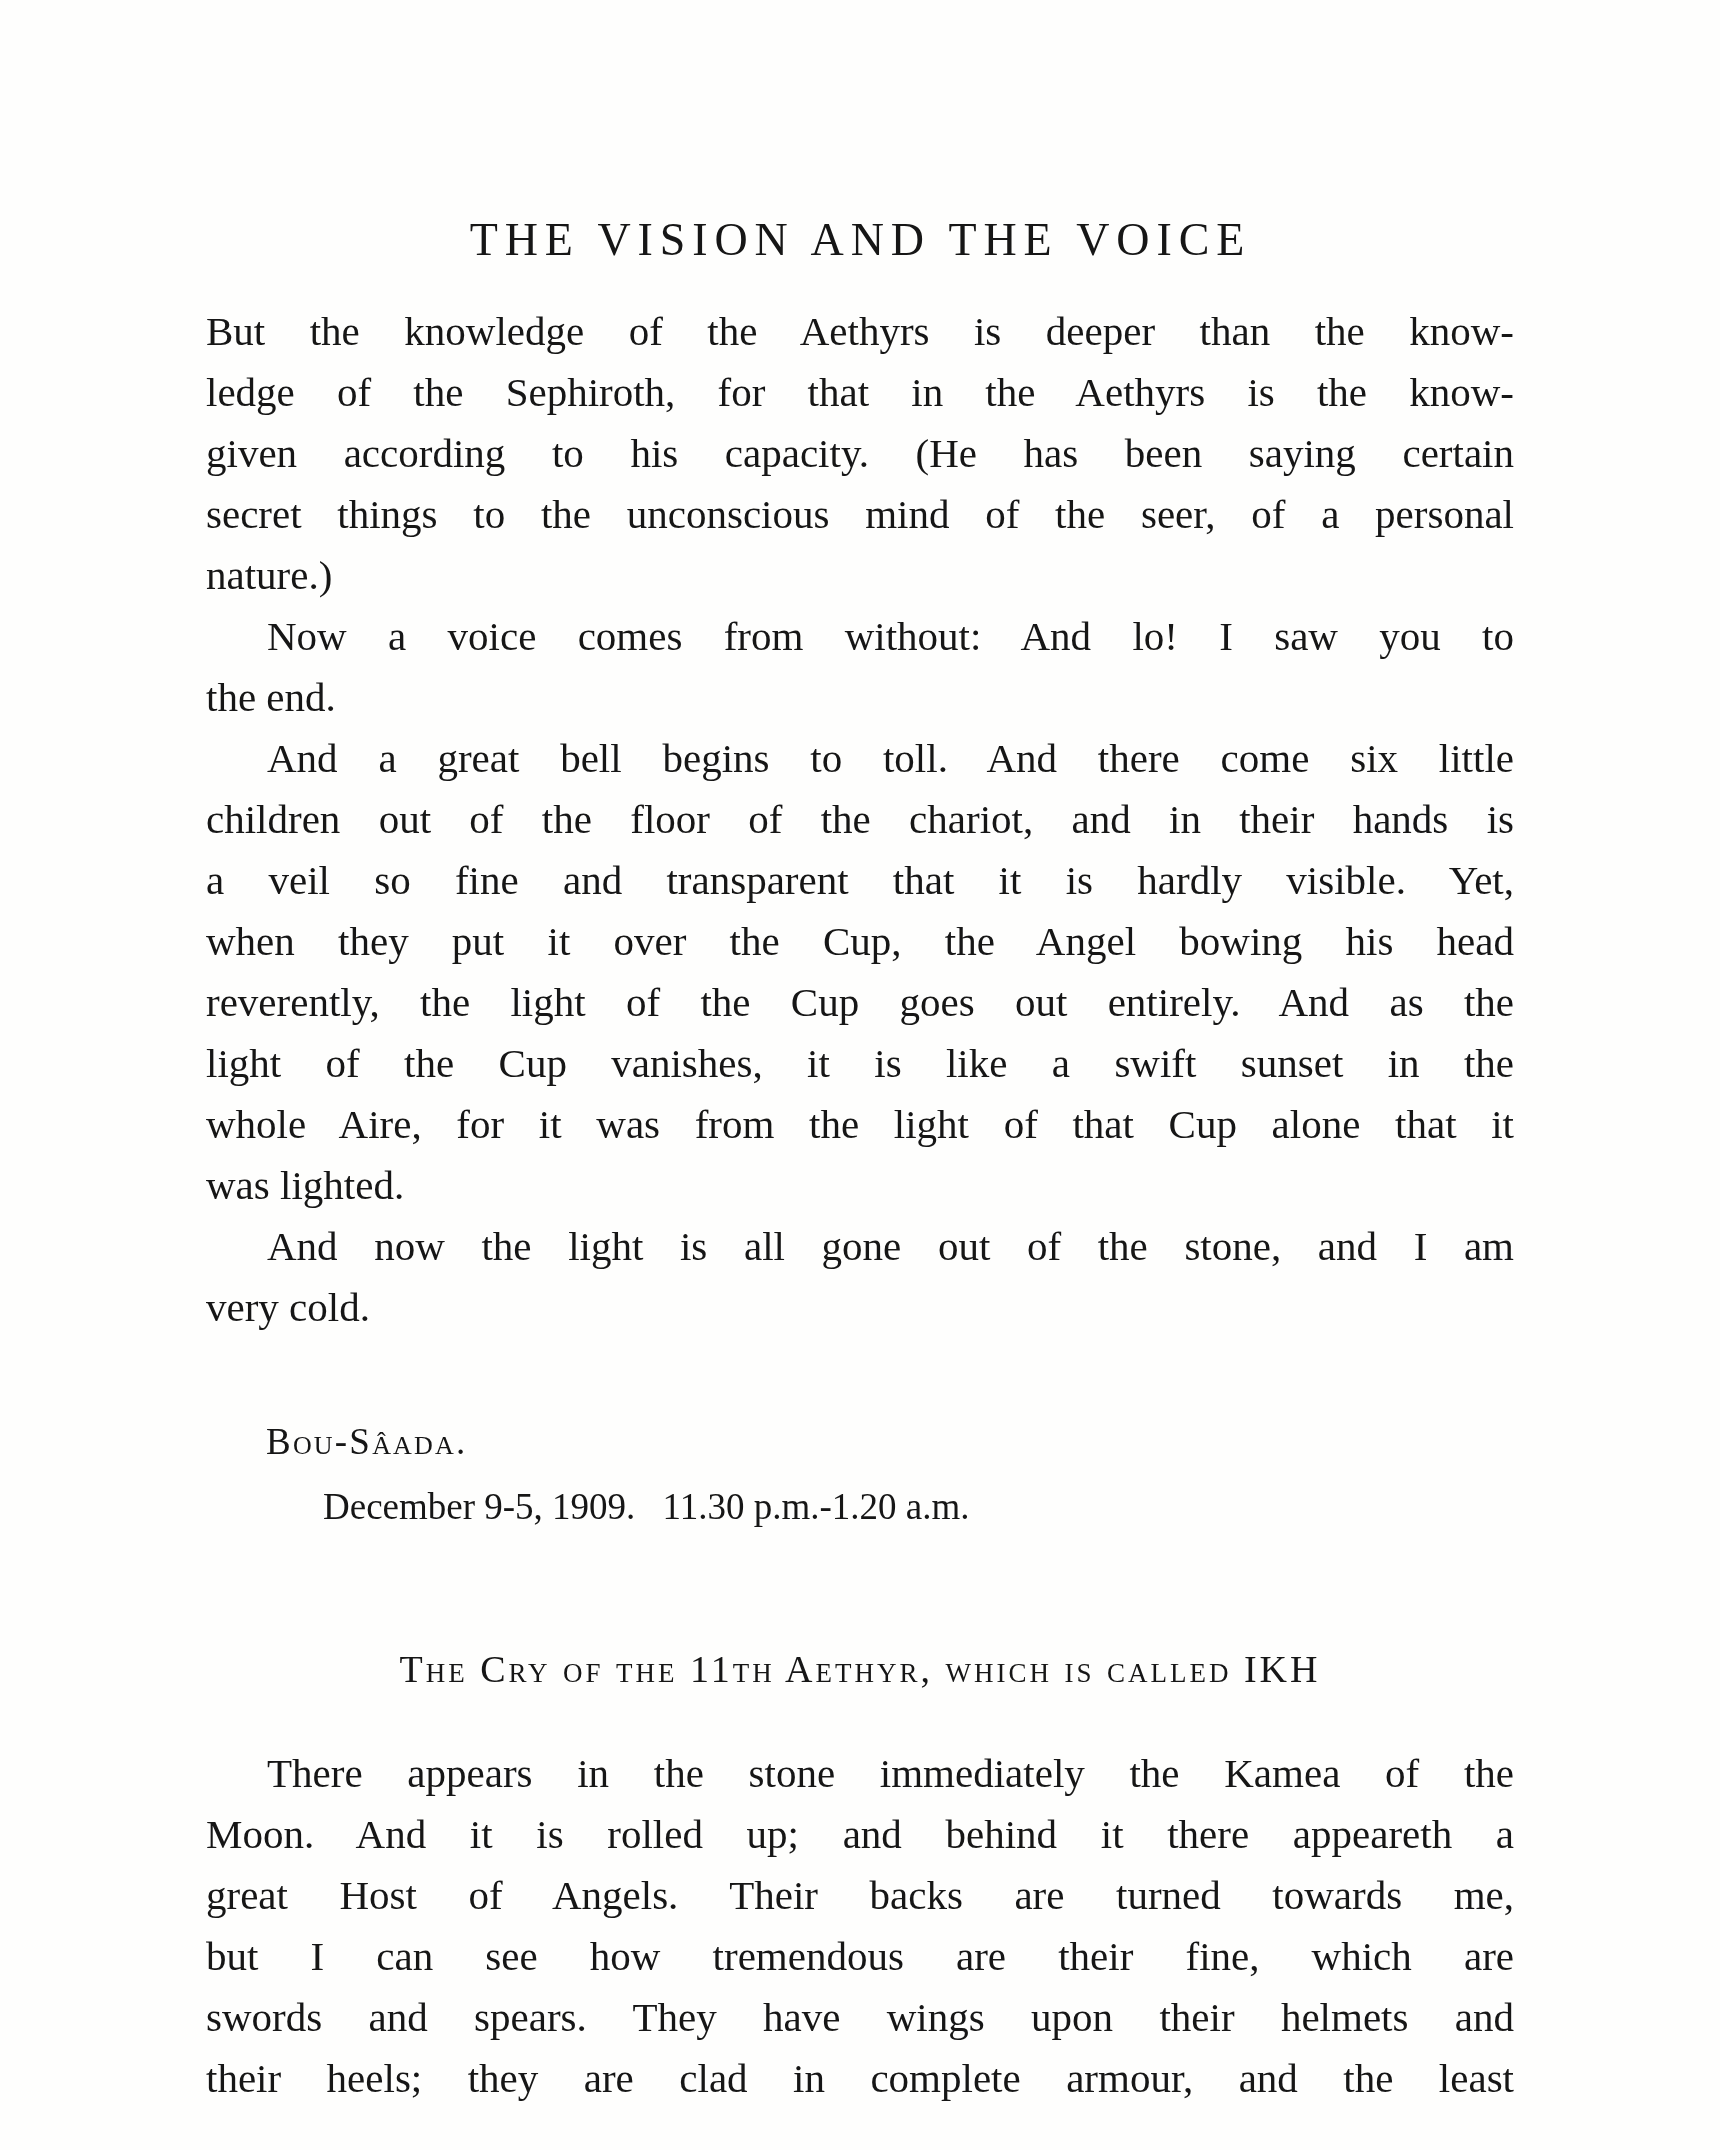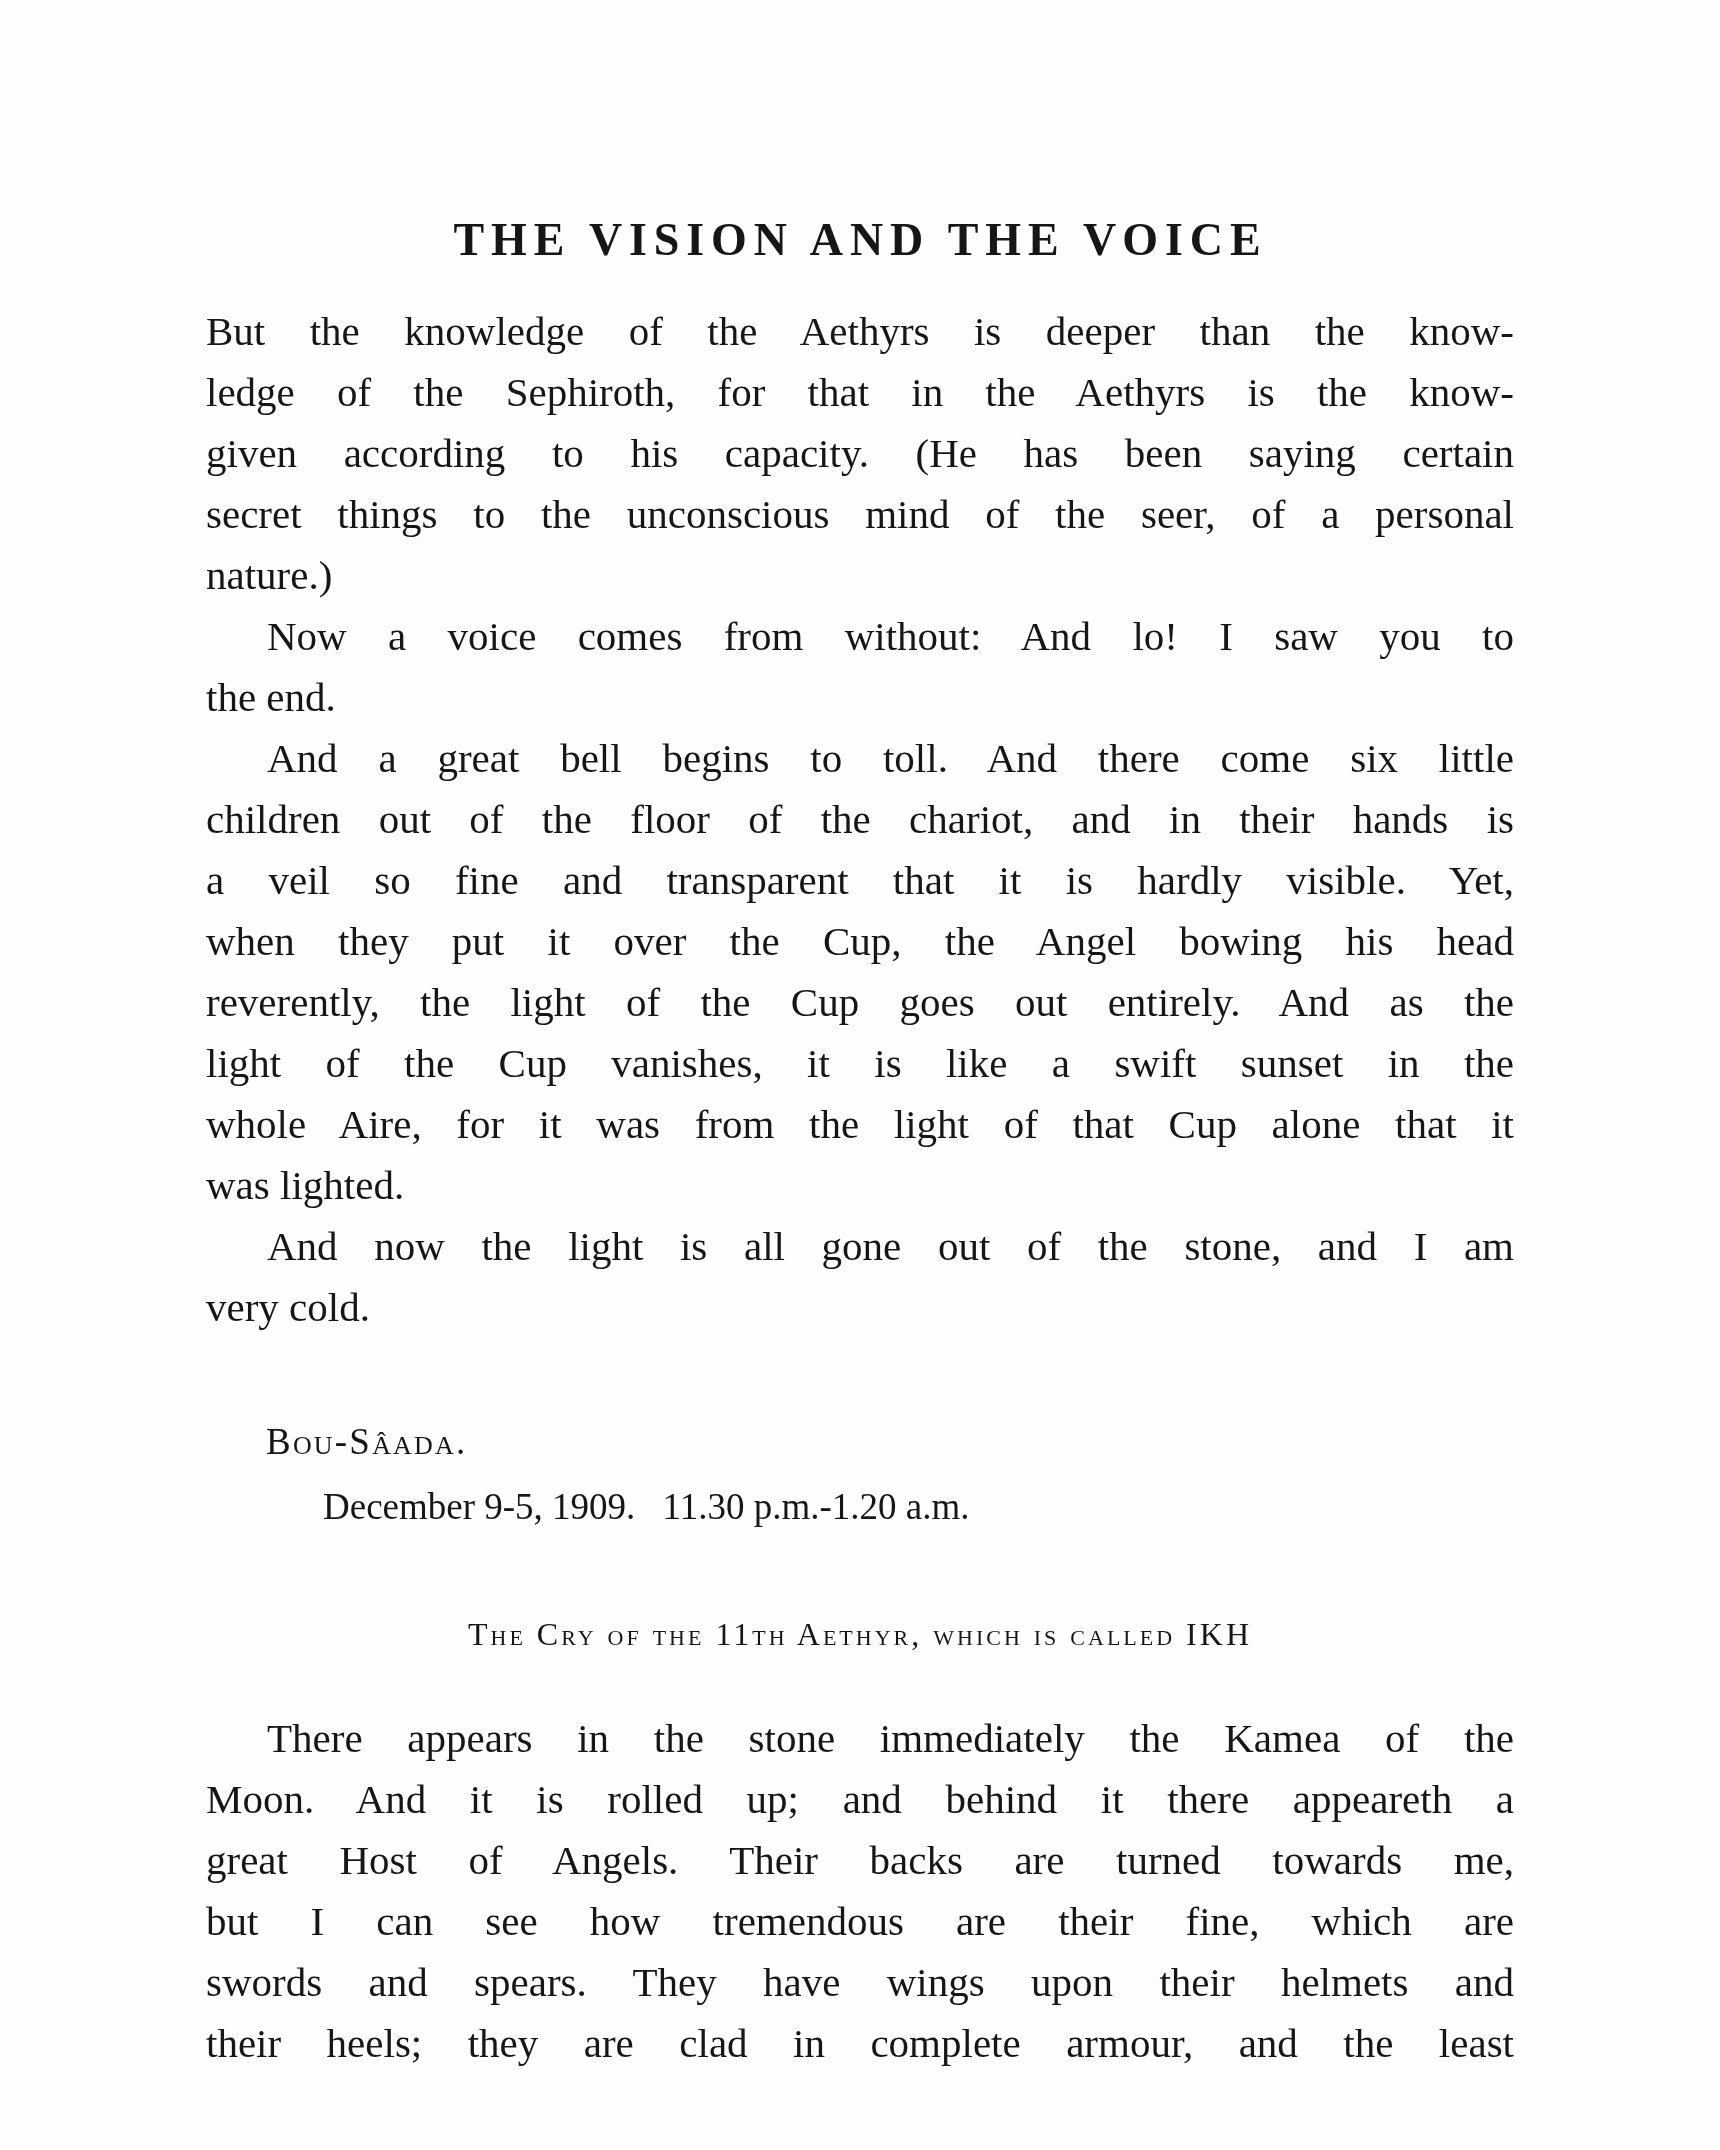--- a/index.html
+++ b/index.html
@@ -10,21 +10,21 @@
     background: #fefefd;
     color: #161616;
     font-family: "Liberation Serif", "DejaVu Serif", serif;
     overflow: hidden;
   }
   .title {
     margin: 0;
     padding-top: 214px;
     text-align: center;
     font-size: 46px;
-    font-weight: bold;
+    font-weight: normal;
     letter-spacing: 6.9px;
     line-height: 52px;
     white-space: nowrap;
   }
   .textblock {
     width: 1308px;
     margin-left: 206px;
     margin-top: 35px;
     font-size: 41px;
   }
@@ -48,23 +48,23 @@
   }
   .colophon-date {
     margin-top: 18px;
     margin-left: 117px;
     font-size: 37px;
     line-height: 47px;
   }
   .colophon-date .month { }
   .colophon-date .time { margin-left: 18px; }
   .section-heading {
-    margin-top: 78px;
+    margin-top: 113px;
     text-align: center;
-    font-size: 32px;
+    font-size: 38px;
     font-weight: normal;
     line-height: 52px;
     font-variant: small-caps;
     letter-spacing: 3px;
     white-space: nowrap;
   }
   .section-body { margin-top: 48px; }
 </style>
 </head>
 <body>

